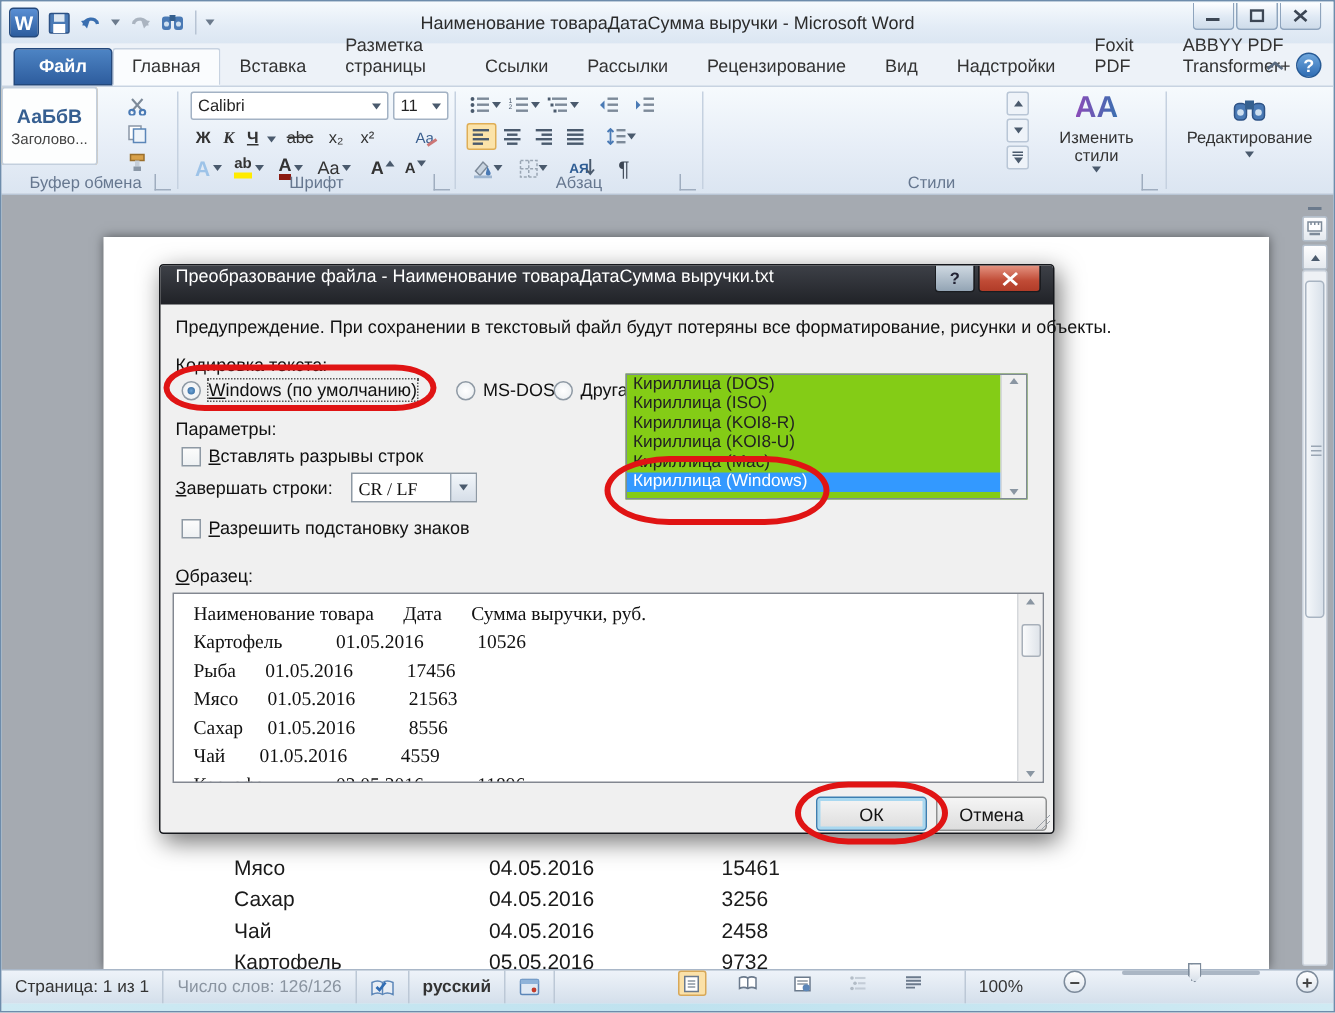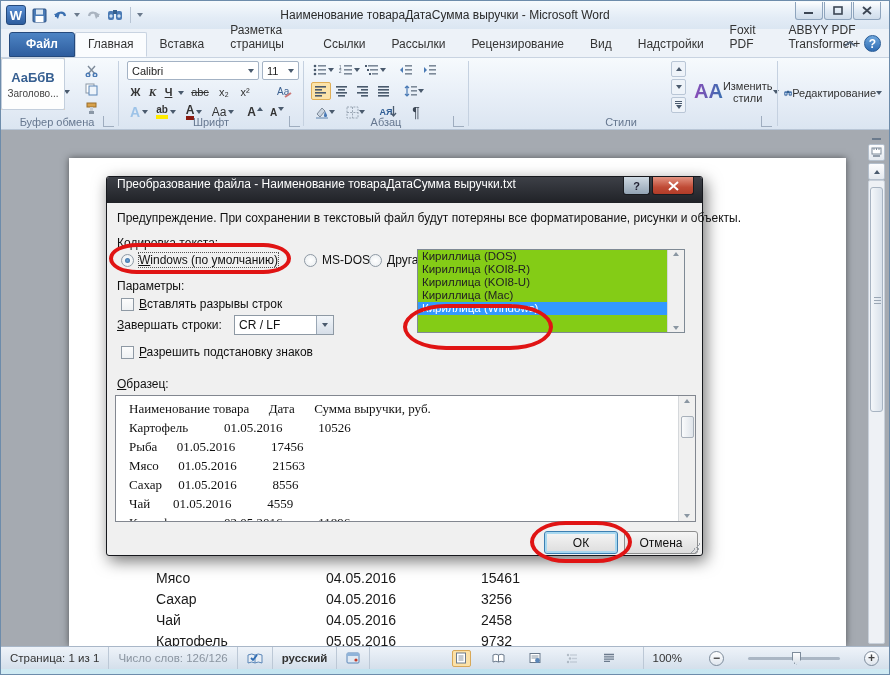--- a/index.html
+++ b/index.html
@@ -35,21 +35,21 @@
     background:linear-gradient(#f6fafd,#e7eef7 55%,#dbe5f1); border-bottom:1px solid #b9c6d6; }
   .vr { position:absolute; top:3px; bottom:3px; width:1px; background:#c5d1e0; }
   .grp-label { position:absolute; bottom:1px; font-size:11px; color:#66778f; text-align:center; }
   .launcher { position:absolute; bottom:2px; width:11px; height:11px; border:1px solid #9fadbf; border-top:none; border-right:none; font-size:8px; color:#66778f; }
   .rbtn { position:absolute; display:flex; align-items:center; justify-content:center; border:1px solid transparent; border-radius:2px; font-size:12px; color:#333; }
   .combo { position:absolute; background:#fff; border:1px solid #a3b2c4; border-radius:2px; font-size:11px; color:#222;
     display:flex; align-items:center; padding:0 4px; justify-content:space-between; }
   .arr-d { width:0; height:0; border-left:3px solid transparent; border-right:3px solid transparent; border-top:4px solid #4a5a6d; }
   .arr-u { width:0; height:0; border-left:3px solid transparent; border-right:3px solid transparent; border-bottom:4px solid #4a5a6d; }
   .mini { font-size:11px; font-weight:bold; }
-  .bigbtn { position:absolute; display:flex; align-items:center; font-size:11px; color:#333; border:1px solid transparent; border-radius:2px; }
+  .bigbtn { position:absolute; display:flex; flex-direction:column; align-items:center; font-size:11px; color:#333; border:1px solid transparent; border-radius:2px; }
   .clip-icon { width:22px; height:28px; background:linear-gradient(#e8b36a,#c98936); border:1px solid #8a6428; border-radius:3px; position:relative; }
   .clip-icon::before { content:""; position:absolute; left:3px; top:4px; width:14px; height:20px; background:#fff; border:1px solid #b9c4d2; }
   .clip-icon::after { content:""; position:absolute; left:6px; top:-3px; width:8px; height:5px; background:#9aa4b2; border-radius:2px; }
   .style-card { position:absolute; width:64px; height:52px; background:#fdfefe; border:1px solid #c3cfdd; border-radius:2px;
     display:flex; flex-direction:column; align-items:center; justify-content:center; gap:3px; }
   .style-card.active { border:2px solid #f0a43a; background:#fef9ef; }
   .style-card .s1 { font-size:12px; color:#222; }
   .style-card .s2 { font-size:10px; color:#444; }
   .style-card.heading .s1 { color:#365f91; font-weight:bold; font-size:13px; }
 
@@ -82,42 +82,42 @@
   .rdot { width:13px; height:13px; border-radius:50%; border:1px solid #8e99a4; background:radial-gradient(#fff,#e8ecef); position:relative; }
   .rdot.on::after { content:""; position:absolute; left:3px; top:3px; width:5px; height:5px; border-radius:50%; background:radial-gradient(#6ea6d8,#2c5f94); }
   .focusbox { outline:1px dotted #555; }
   .checkrow { position:absolute; display:flex; align-items:center; gap:5px; }
   .cbox { width:13px; height:13px; border:1px solid #8e99a4; background:linear-gradient(#fcfcfc,#eef1f3); }
   .listbox { position:absolute; left:310px; top:46px; width:268px; height:84px; background:#84cc16; border:1px solid #7f8a95; overflow:hidden; }
   .litem { height:13px; line-height:13px; padding-left:4px; font-size:11.5px; color:#222; white-space:nowrap; }
   .litem.selected { background:#3399ff; color:#fff; }
   .lb-scroll { position:absolute; right:0; top:0; width:17px; height:100%; background:#f0f0f0; border-left:1px solid #d5d8db;
     display:flex; flex-direction:column; justify-content:space-between; align-items:center; padding:2px 0; }
-  .dcombo { position:absolute; left:127px; top:112px; width:100px; height:20px; background:#fff; border:1px solid #8e99a4;
-    display:flex; align-items:center; }
+  .dcombo { position:absolute; left:127px; top:112px; width:84px; height:20px; background:#fff; border:1px solid #8e99a4;
+    display:flex; align-items:flex-end;font-family:Liberation Serif, serif; }
   .dcombo .val { flex:1; padding-left:4px; font-size:12px; }
   .dcombo .btn { width:17px; height:100%; background:linear-gradient(#f2f6fa,#d6dee8); border-left:1px solid #9aa7b5; display:flex; align-items:center; justify-content:center; }
   .samplebox { position:absolute; left:8px; top:192px; width:581px; height:127px; background:#fff; border:1px solid #828790; overflow:hidden;
     font-family:"Liberation Serif", serif; font-size:13px; color:#111; }
   .sline { white-space:pre; height:19px; line-height:19px; }
   .sb-scroll { position:absolute; right:0; top:0; width:17px; height:100%; background:#f0f0f0; border-left:1px solid #d5d8db; }
   .sb-thumb { position:absolute; top:20px; left:2px; width:13px; height:22px; background:linear-gradient(90deg,#fafbfc,#dfe4ea); border:1px solid #a8b0ba; border-radius:2px; }
   .dbtn { position:absolute; width:74px; height:23px; background:linear-gradient(#f5f5f5,#dddddd); border:1px solid #8e8f8f;
     border-radius:3px; font-size:12px; color:#111; display:flex; align-items:center; justify-content:center; }
   .dbtn.default { border:1px solid #3c7fb1; box-shadow:0 0 0 2px #a8d8f0 inset; }
   .grip { position:absolute; right:2px; bottom:2px; width:10px; height:10px;
     background:linear-gradient(135deg, transparent 50%, #9aa0a8 50%, #9aa0a8 55%, transparent 55%, transparent 70%, #9aa0a8 70%, #9aa0a8 75%, transparent 75%); }
   .annotation { position:absolute; border:4px solid #e01414; border-radius:50px / 28px; pointer-events:none; }
 
   
   .statusbar { position:absolute; left:0; top:645px; width:100%; height:23px;
     background:linear-gradient(#eef3f9,#d4dfeb); border-top:1px solid #a9b7c8; display:flex; align-items:center; font-size:11.5px; color:#333; }
   .st-item { padding:0 9px; height:100%; display:flex; align-items:center; border-right:1px solid #bcc8d6; gap:6px; }
   .st-gray { color:#8a94a0; }
-  .st-right { margin-left:auto; display:flex; align-items:center; height:100%;gap:18px; }
+  .st-right { margin-left:auto; display:flex; height:100%;gap:18px; }
   .viewbtn { width:19px; height:17px; display:flex; align-items:center; justify-content:center; border:1px solid transparent; border-radius:2px; }
   .viewbtn.active { background:#fbe1a8; border-color:#d8a858; }
   .zoomtrack { position:relative; width:92px; height:3px; background:#aab6c4; border-radius:2px; margin:0 6px; }
   .zoomtick { position:absolute; left:50%; top:-4px; width:1px; height:11px; background:#8e9aa8; }
   .zoomhandle { position:absolute; left:44px; top:-5px; width:9px; height:13px; background:linear-gradient(#fdfdfe,#d8e0e9); border:1px solid #7d8b9b;
     clip-path:polygon(0 0,100% 0,100% 65%,50% 100%,0 65%); }
   .zcirc { width:15px; height:15px; border-radius:50%; border:1px solid #7d8b9b; background:linear-gradient(#fff,#dfe6ee);
     display:flex; align-items:center; justify-content:center; font-size:12px; color:#444; font-weight:bold; line-height:0; }
   .frame-bottom { position:absolute; left:0; top:668px; width:100%; height:7px; background:linear-gradient(90deg,#cfeaf3,#bfe2ef 50%,#cfeaf3); }
 
@@ -533,20 +533,21 @@
         </div>
         <div class="radio" style="left:262px; top:50px;">
           <div class="rdot"></div>
           <span class="ak">Другая:</span>
         </div>
 
         <div class="listbox">
           <div style="width:250px;">
 
           <div class="litem"><span>Кириллица (DOS)</span></div>
+              <div class="litem"><span>Кириллица (ISO)</span></div>
               <div class="litem"><span>Кириллица (KOI8-R)</span></div>
               <div class="litem"><span>Кириллица (KOI8-U)</span></div>
               <div class="litem"><span>Кириллица (Mac)</span></div>
               <div class="litem selected"><span>Кириллица (Windows)</span></div>
             </div>
           <div class="lb-scroll">
             <div class="arr-u" style="border-bottom-color:#8a96a2;"></div>
             <div class="arr-d" style="border-top-color:#8a96a2;"></div>
           </div>
         </div>

